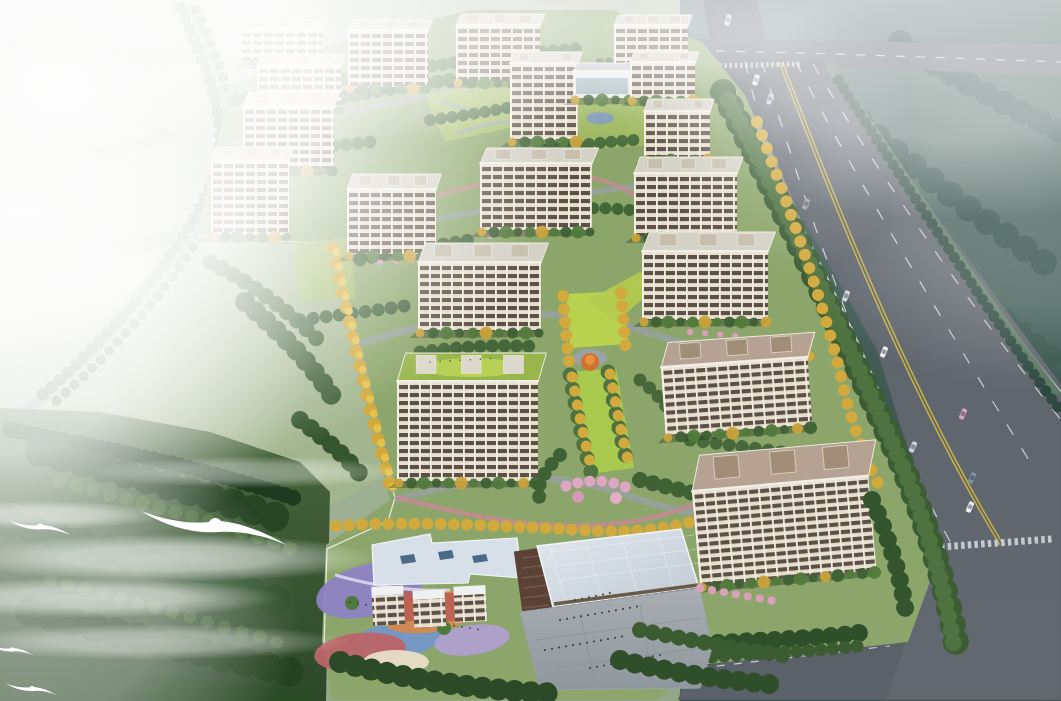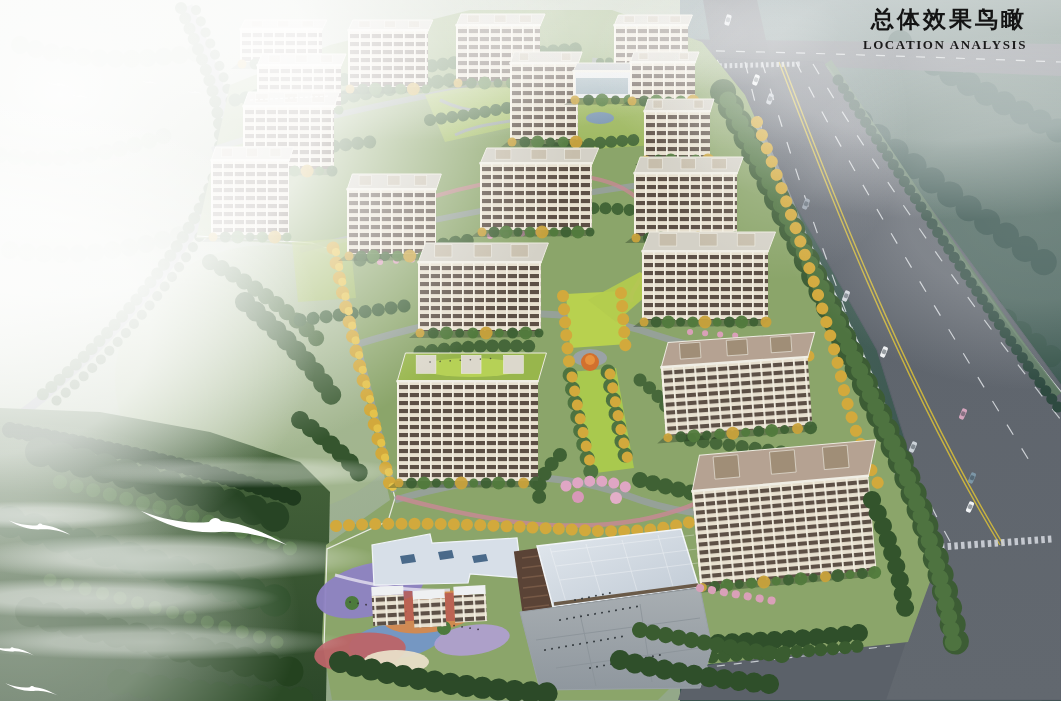--- a/index.html
+++ b/index.html
@@ -689,17 +689,13 @@
     <use href="#gull" transform="translate(40,526) scale(0.42)"></use>
     <use href="#gull" transform="translate(12,649) scale(0.3)"></use>
     <use href="#gull" transform="translate(32,688) scale(0.36)"></use>
     <use href="#gull" transform="translate(58,84) scale(0.16)" opacity="0.6"></use>
     <use href="#gull" transform="translate(80,96) scale(0.13)" opacity="0.5"></use>
     <use href="#gull" transform="translate(150,82) scale(0.12)" opacity="0.5"></use>
     <use href="#gull" transform="translate(195,92) scale(0.12)" opacity="0.45"></use>
   </g>
 </svg>
 
-<div id="title-block">
-  <div id="title-cn">总体效果鸟瞰</div>
-  <div id="title-en">LOCATION ANALYSIS</div>
 </div>
-</div>
 
 </body></html>

